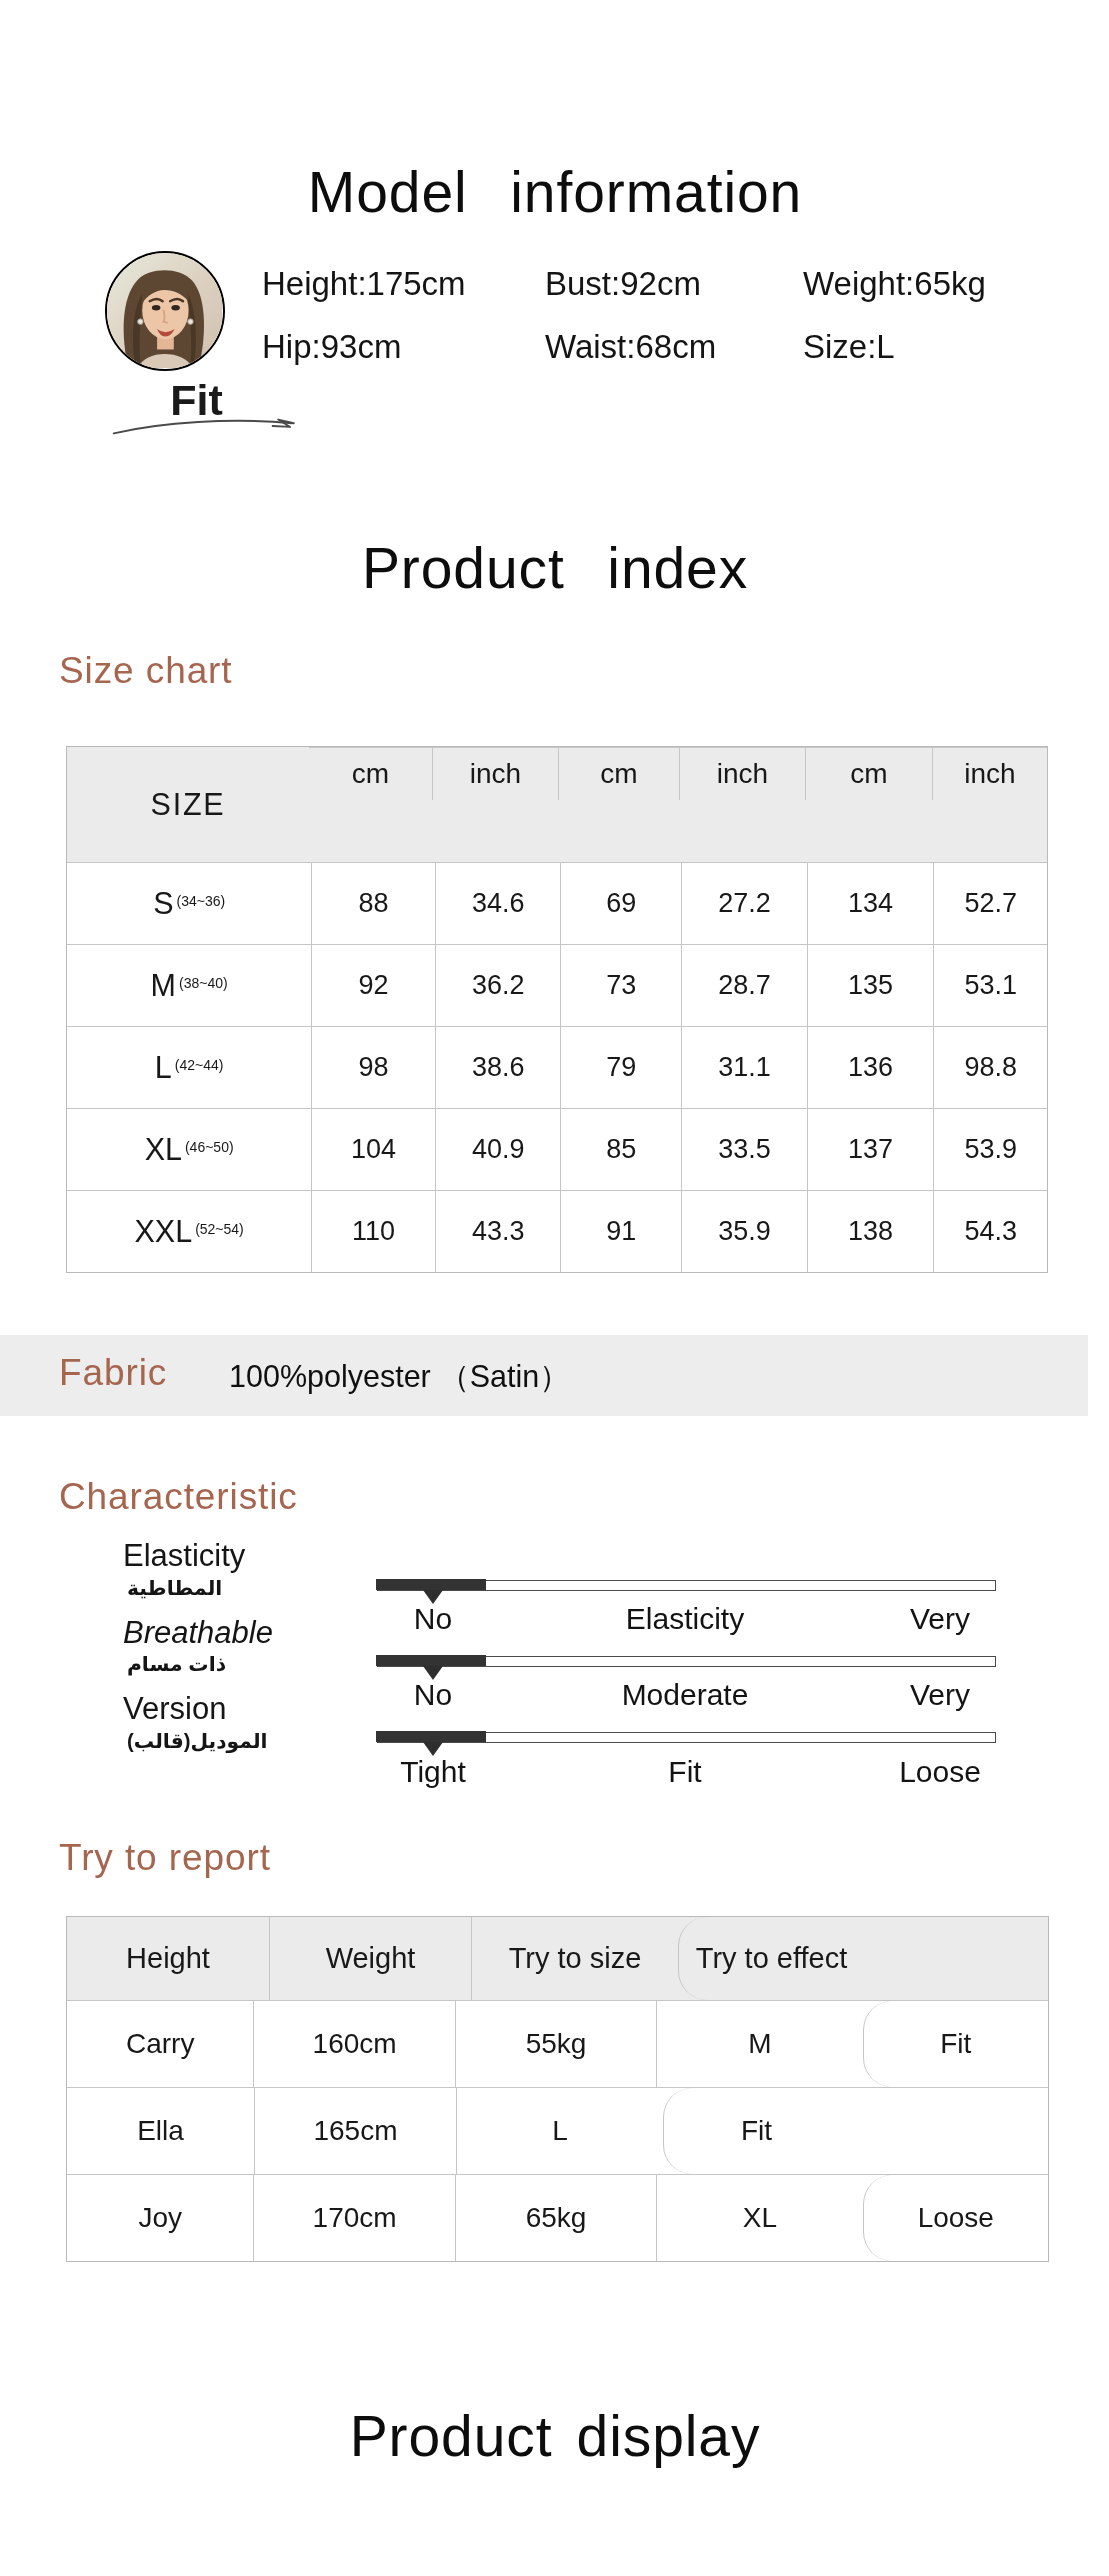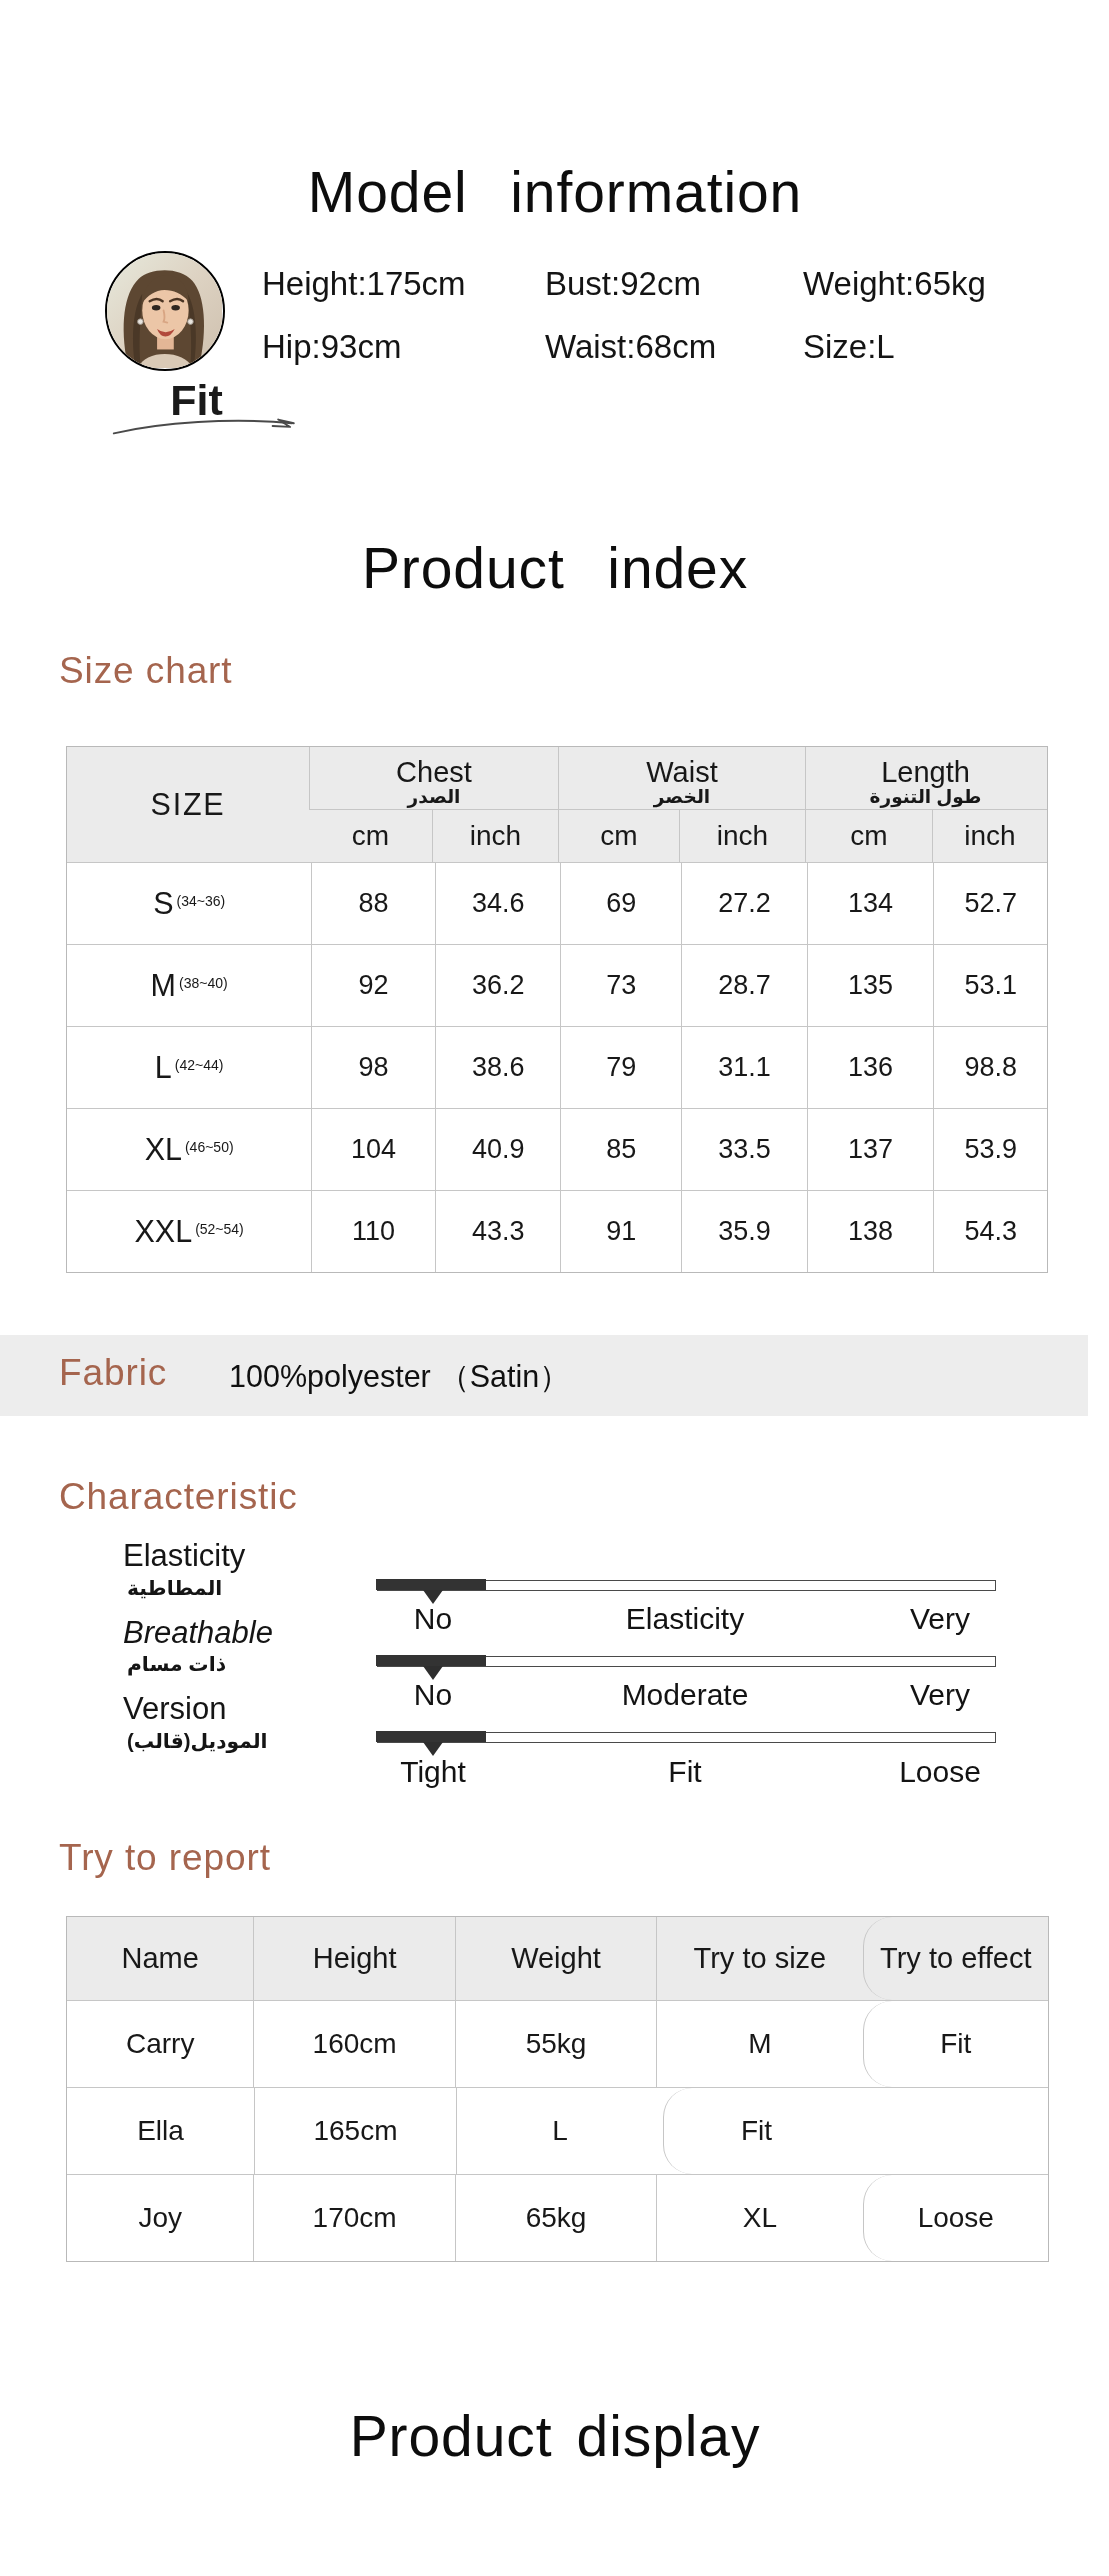--- a/index.html
+++ b/index.html
@@ -131,34 +131,20 @@
   <span class="stat s-r2 s-c2">Waist:68cm</span>
   <span class="stat s-r2 s-c3">Size:L</span>
 
   <div class="big-title t-index">Product index</div>
   <div class="sec-head h-sizechart">Size chart</div>
 
   <div class="size-table">
     <div class="st-top">
       <div class="st-sizehead">SIZE</div>
       <div class="st-right">
-        <div class="st-grouprow">
-          <div class="st-group g1">
-            <span class="en">Chest</span>
-            <span class="ar">الصدر</span>
-          </div>
-          <div class="st-group g2">
-            <span class="en">Waist</span>
-            <span class="ar">الخصر</span>
-          </div>
-          <div class="st-group g3">
-            <span class="en">Length</span>
-            <span class="ar">طول التنورة</span>
-          </div>
-        </div>
         <div class="st-unitrow">
           <div class="st-unit u1">cm</div>
           <div class="st-unit u2">inch</div>
           <div class="st-unit u3">cm</div>
           <div class="st-unit u4">inch</div>
           <div class="st-unit u5">cm</div>
           <div class="st-unit u6">inch</div>
         </div>
       </div>
     </div>
@@ -259,21 +245,20 @@
     <div class="marker" style="left: 45px;"></div>
   </div>
   <span class="scale-v sv-l svr2">Tight</span>
   <span class="scale-v sv-m svr2">Fit</span>
   <span class="scale-v sv-r svr2">Loose</span>
 
   <div class="sec-head h-tryreport">Try to report</div>
 
   <div class="try-table">
     <div class="tt-head">
-      <div class="tt-cell tc1">Name</div>
       <div class="tt-cell tc2">Height</div>
       <div class="tt-cell tc3">Weight</div>
       <div class="tt-cell tc4">Try to size</div>
       <div class="tt-cell tc5">Try to effect</div>
     </div>
     <div class="tt-row">
       <div class="tt-cell tc1">Carry</div>
       <div class="tt-cell tc2">160cm</div>
       <div class="tt-cell tc3">55kg</div>
       <div class="tt-cell tc4">M</div>

